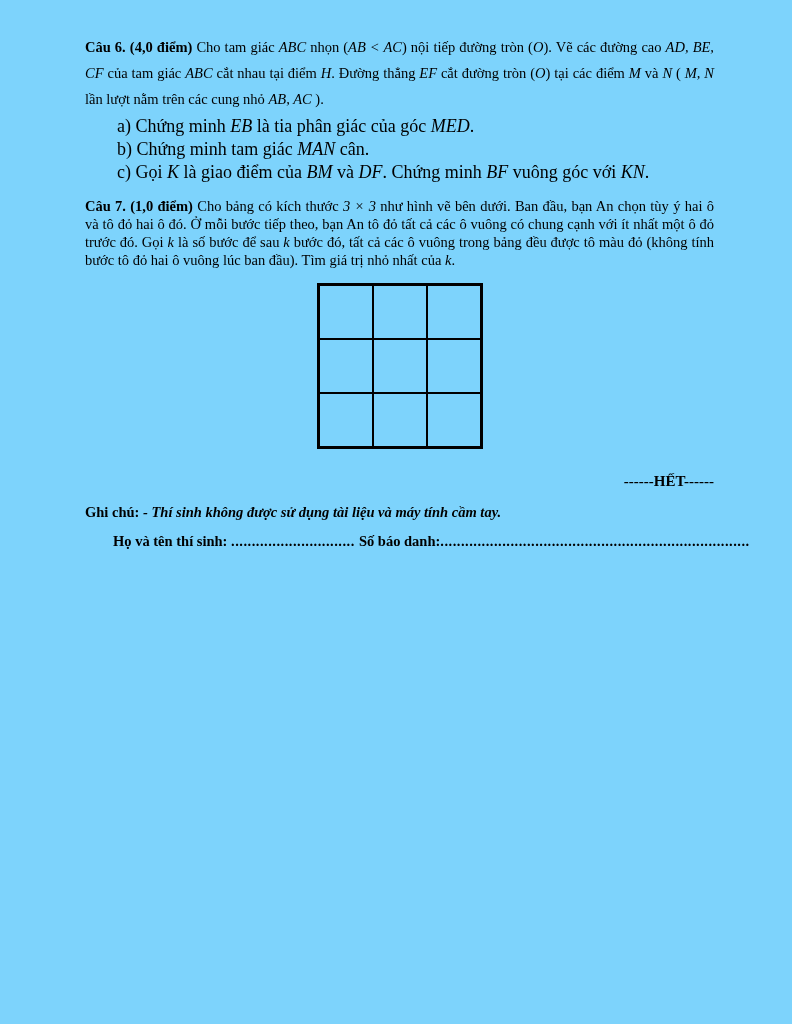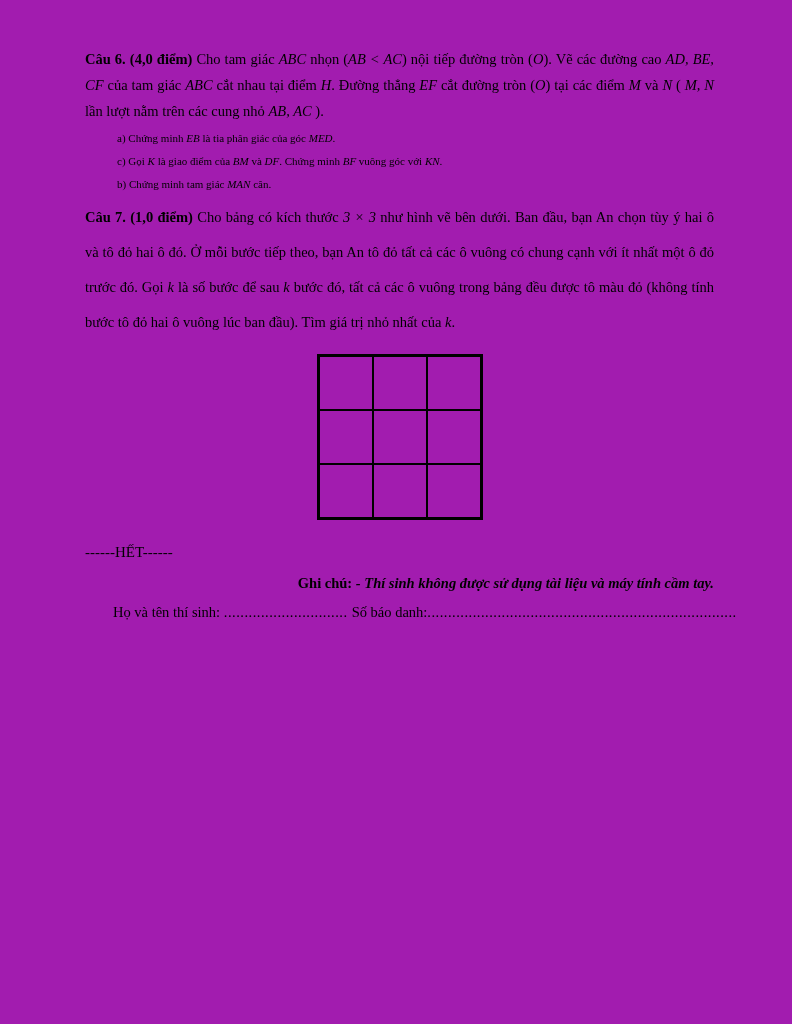--- a/index.html
+++ b/index.html
@@ -7,67 +7,67 @@
     width: 792px;
     height: 1024px;
     background: #ffffff;
     color: #000000;
     font-family: "Liberation Serif", serif;
   }
   .page {
     position: relative;
     width: 792px;
     height: 1024px;
-    padding: 46px 78px 0 85px;
+    padding: 34px 78px 0 85px;
     box-sizing: border-box;
-    background: #a21caf;
+    background: #7dd3fc;
     overflow: hidden;
   }
   .para {
     font-size: 14.5px;
     line-height: 26px;
     text-align: justify;
     margin: 0;
   }
-  .q7 { margin-top: 4px; line-height: 35px; }
+  .q7 { margin-top: 13px; line-height: 18px; }
   .items { margin-top: 3px; padding-left: 32px; }
-  .item { font-size: 11px; line-height: 23px; margin: 0; }
+  .item { font-size: 18px; line-height: 23px; margin: 0; }
   .seg-b { font-weight: bold; }
   .seg-i { font-style: italic; }
   .grid-figure {
     display: grid;
     border: 2px solid #000;
     width: max-content;
     margin: 14px auto 0;
   }
   .grid-cell { width: 54px; height: 54px; border: 1px solid #000; box-sizing: border-box; }
   .het {
     margin: 24px 0 0;
-    text-align: left;
-    font-weight: normal;
+    text-align: right;
+    font-weight: bold;
     font-size: 15px;
   }
-  .notes { margin-top: 14px; text-align: right; }
+  .notes { margin-top: 14px; text-align: left; }
   .note-line { margin: 0 0 9px; font-size: 14.5px; font-weight: bold; }
   .note-italic { font-style: italic; }
-  .fields { margin-top: 6px; padding-left: 28px; }
+  .fields { margin-top: 6px; padding-left: 28px; font-weight: bold; }
   .field-line { margin: 0 0 12px; font-size: 14.5px; line-height: 22px; white-space: nowrap; }
   .dots { letter-spacing: 0.5px; }
 </style>
 </head>
 <body>
 
 <div class="page">
 
   <p class="para"><span class="seg-b">Câu 6. (4,0 điểm) </span><span>Cho tam giác </span><span class="seg-i">ABC</span><span> nhọn (</span><span class="seg-i">AB &lt; AC</span><span>) nội tiếp đường tròn (</span><span class="seg-i">O</span><span>). Vẽ các đường cao </span><span class="seg-i">AD, BE, CF</span><span> của tam giác </span><span class="seg-i">ABC</span><span> cắt nhau tại điểm </span><span class="seg-i">H</span><span>. Đường thẳng </span><span class="seg-i">EF</span><span> cắt đường tròn (</span><span class="seg-i">O</span><span>) tại các điểm </span><span class="seg-i">M</span><span> và </span><span class="seg-i">N</span><span> ( </span><span class="seg-i">M, N</span><span> lần lượt nằm trên các cung nhỏ </span><span class="seg-i">AB, AC</span><span> ).</span></p>
 
   <div class="items">
     <p class="item"><span>a) Chứng minh </span><span class="seg-i">EB</span><span> là tia phân giác của góc </span><span class="seg-i">MED</span><span>.</span></p>
+    <p class="item"><span>b) Chứng minh tam giác </span><span class="seg-i">MAN</span><span> cân.</span></p>
     <p class="item"><span>c) Gọi </span><span class="seg-i">K</span><span> là giao điểm của </span><span class="seg-i">BM</span><span> và </span><span class="seg-i">DF</span><span>. Chứng minh </span><span class="seg-i">BF</span><span> vuông góc với </span><span class="seg-i">KN</span><span>.</span></p>
-    <p class="item"><span>b) Chứng minh tam giác </span><span class="seg-i">MAN</span><span> cân.</span></p>
   </div>
 
   <p class="para q7"><span class="seg-b">Câu 7. (1,0 điểm) </span><span>Cho bảng có kích thước </span><span class="seg-i">3 × 3</span><span> như hình vẽ bên dưới. Ban đầu, bạn An chọn tùy ý hai ô và tô đỏ hai ô đó. Ở mỗi bước tiếp theo, bạn An tô đỏ tất cả các ô vuông có chung cạnh với ít nhất một ô đỏ trước đó. Gọi </span><span class="seg-i">k</span><span> là số bước để sau </span><span class="seg-i">k</span><span> bước đó, tất cả các ô vuông trong bảng đều được tô màu đỏ (không tính bước tô đỏ hai ô vuông lúc ban đầu). Tìm giá trị nhỏ nhất của </span><span class="seg-i">k</span><span>.</span></p>
 
   <div class="grid-figure" style="grid-template-columns: repeat(3, 54px);">
       <div class="grid-cell"></div>
       <div class="grid-cell"></div>
       <div class="grid-cell"></div>
       <div class="grid-cell"></div>
       <div class="grid-cell"></div>

